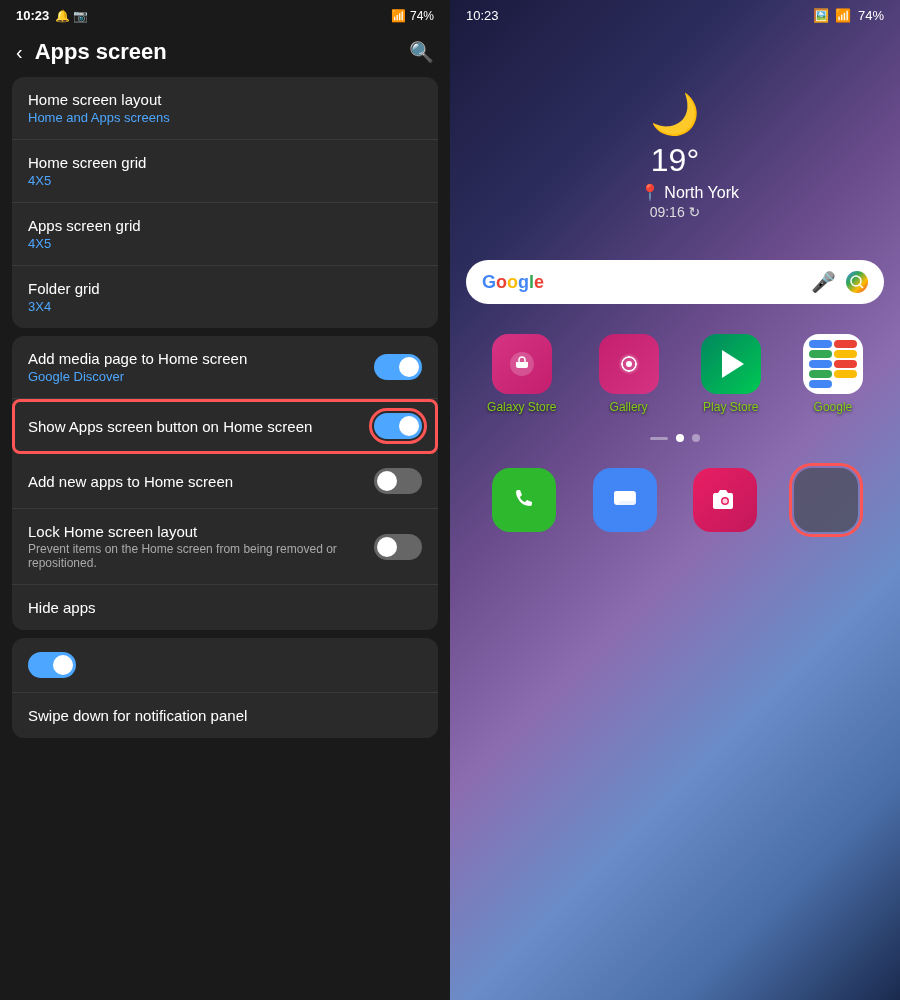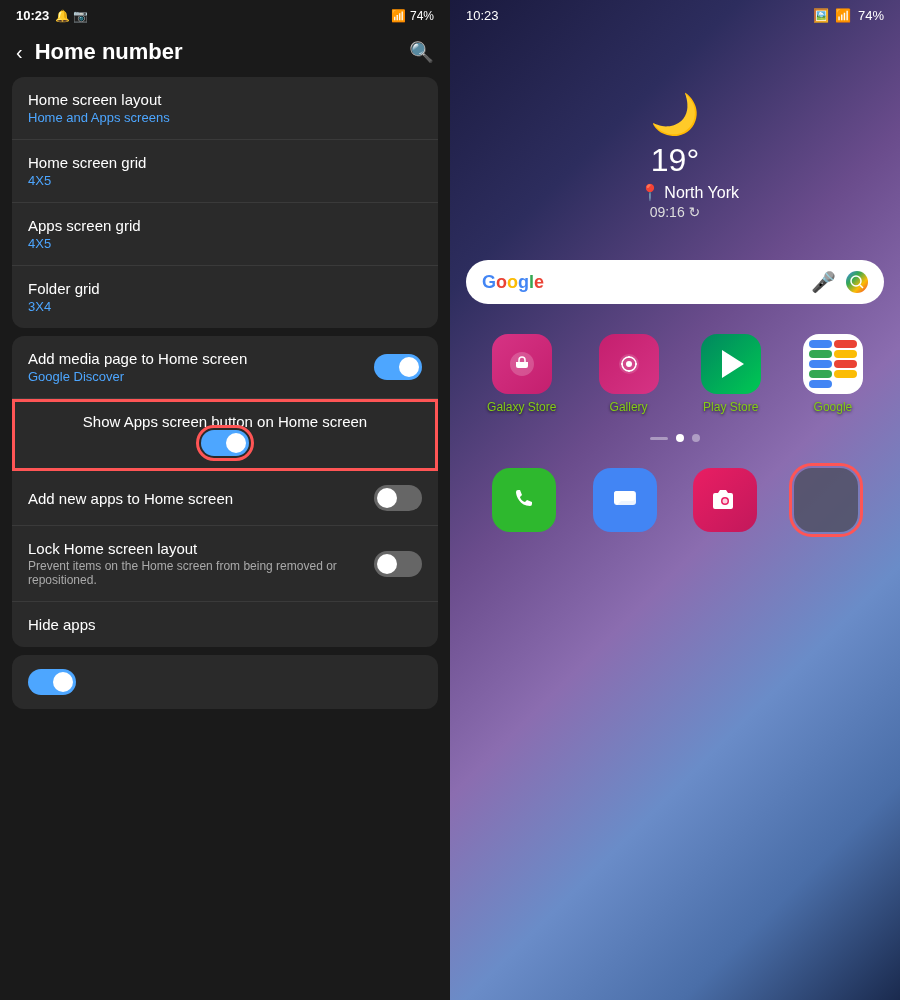--- a/index.html
+++ b/index.html
@@ -128,22 +128,21 @@
 
     .toggle-highlighted {
       outline: 3px solid #f55;
       outline-offset: 2px;
       border-radius: 14px;
     }
 
     .setting-row-highlighted {
       outline: 3px solid #f55;
       outline-offset: -3px;
-      border-radius: 0;
-      flex-direction: column;
+      border-radius: 8px;
     }
 
     
     .right-panel {
       width: 450px;
       height: 1000px;
       background: #1a1a2e;
       position: relative;
       overflow: hidden;
     }
@@ -345,21 +344,21 @@
       <span style="font-size:12px;">🔔 📷</span>
     </div>
     <div class="status-right">
       <span>📶</span>
       <span>74%</span>
     </div>
   </div>
 
   <div class="header">
     <button class="back-btn">‹</button>
-    <span class="header-title">Home number</span>
+    <span class="header-title">Apps screen</span>
     <button class="search-btn">🔍</button>
   </div>
 
   <div class="settings-group">
     <div class="setting-item">
       <div class="setting-title">Home screen layout</div>
       <div class="setting-subtitle">Home and Apps screens</div>
     </div>
     <div class="setting-item">
       <div class="setting-title">Home screen grid</div>
@@ -423,20 +422,25 @@
   </div>
 
   <div class="settings-group">
 
     <div class="setting-row">
       <div class="toggle on">
         <div class="toggle-knob"></div>
       </div>
     </div>
 
+    <div class="setting-row">
+      <div class="setting-row-text">
+        <div class="setting-title">Swipe down for notification panel</div>
+      </div>
+    </div>
   </div>
 </div>
 
 <div class="right-panel">
   <div class="wallpaper"></div>
 
   <div class="right-status-bar">
     <span>10:23</span>
     <div style="display:flex;align-items:center;gap:6px;">
       <span>🖼️</span>

